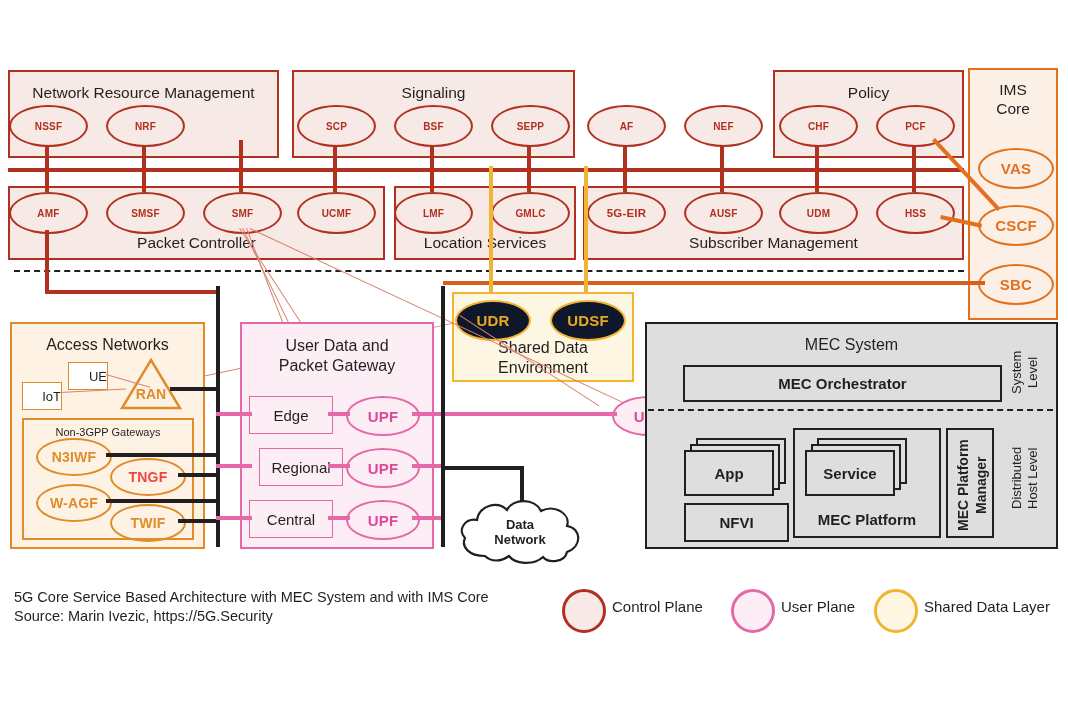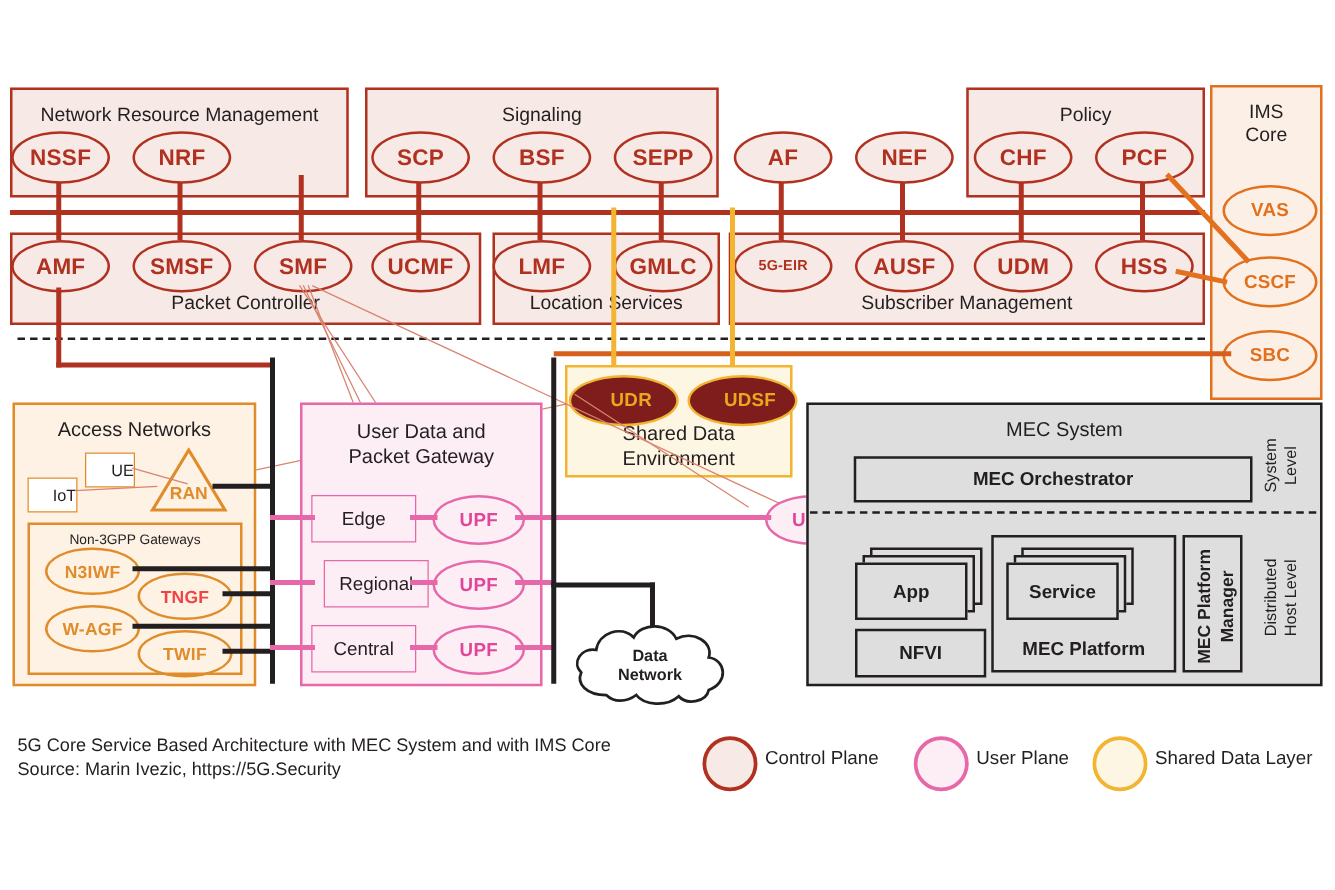--- a/index.html
+++ b/index.html
@@ -10,24 +10,24 @@
   
   .cp-group{background:#f7e9e6;border:2px solid #b0311f;}
   .cp-group-label{position:absolute;left:0;right:0;text-align:center;color:#231f20;
      font-size:15.5px;line-height:18px;}
   .cp-sub-label{position:absolute;left:0;right:0;text-align:center;color:#231f20;
      font-size:15.5px;}
 
   
   .node{position:absolute;display:flex;align-items:center;justify-content:center;
      border-radius:50%;font-weight:bold;letter-spacing:.2px;text-align:center;}
-  .node.cp{background:#f7e9e6;border:2.5px solid #b0311f;color:#b0311f;font-size:18px;}
+  .node.cp{background:#f7e9e6;border:2.5px solid #b0311f;color:#b0311f;font-size:10px;}
   .node.cp.sm{font-size:11.5px;}
   .node.up{background:#fdeef6;border:2.5px solid #e668a8;color:#e0479a;font-size:15px;}
-  .node.sd{background:#7f1d1d;border:2.5px solid #f2b431;color:#e9a81f;font-size:15px;padding-left:12px;}
+  .node.sd{background:#0f172a;border:2.5px solid #f2b431;color:#e9a81f;font-size:15px;}
   .node.ims{background:#fcf0e6;border:2.5px solid #e2701d;color:#e2701d;font-size:15px;}
 
   
   .ln{position:absolute;}
   .ln.cpv{background:#b0311f;width:4px;}
   .ln.cph{background:#b0311f;height:4px;}
   .ln.sdv{background:#f2b431;width:3.5px;}
   .ln.orh{background:#d75f1d;height:4px;}
   .ln.blkv{background:#231f20;width:4px;}
   .ln.blkh{background:#231f20;height:4px;}

